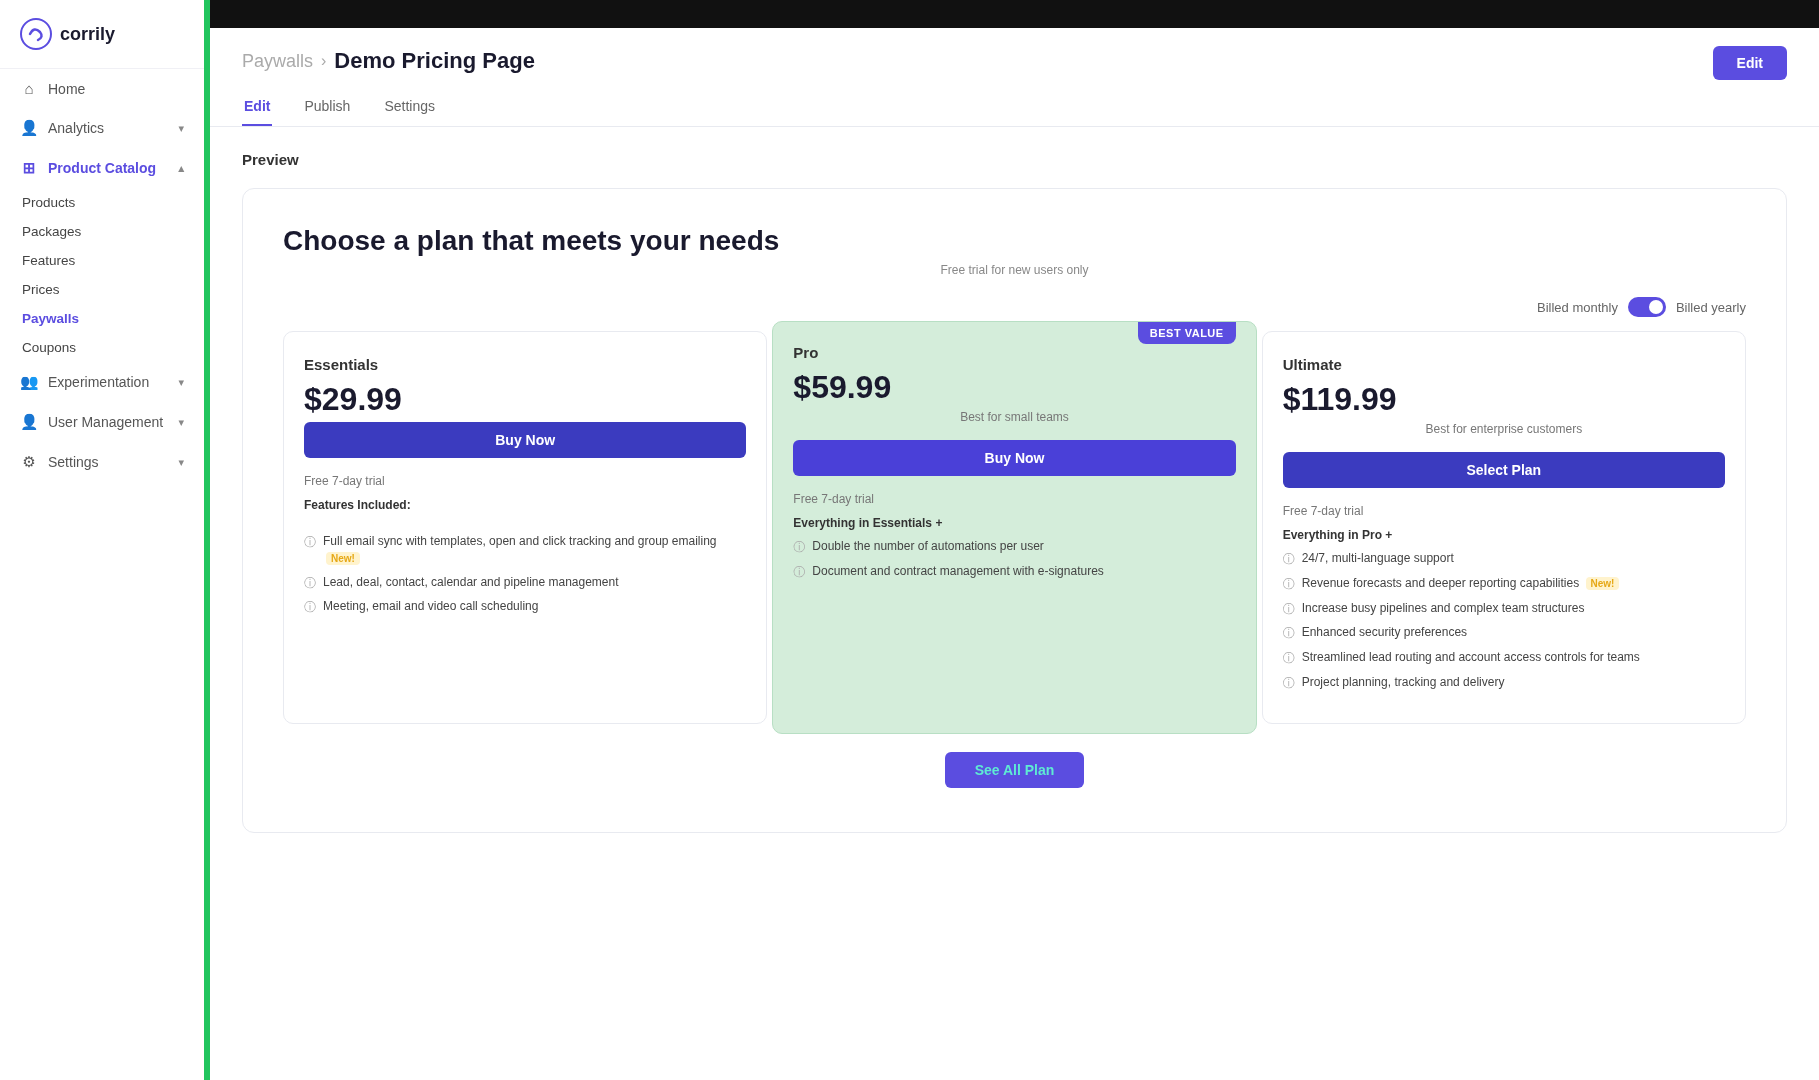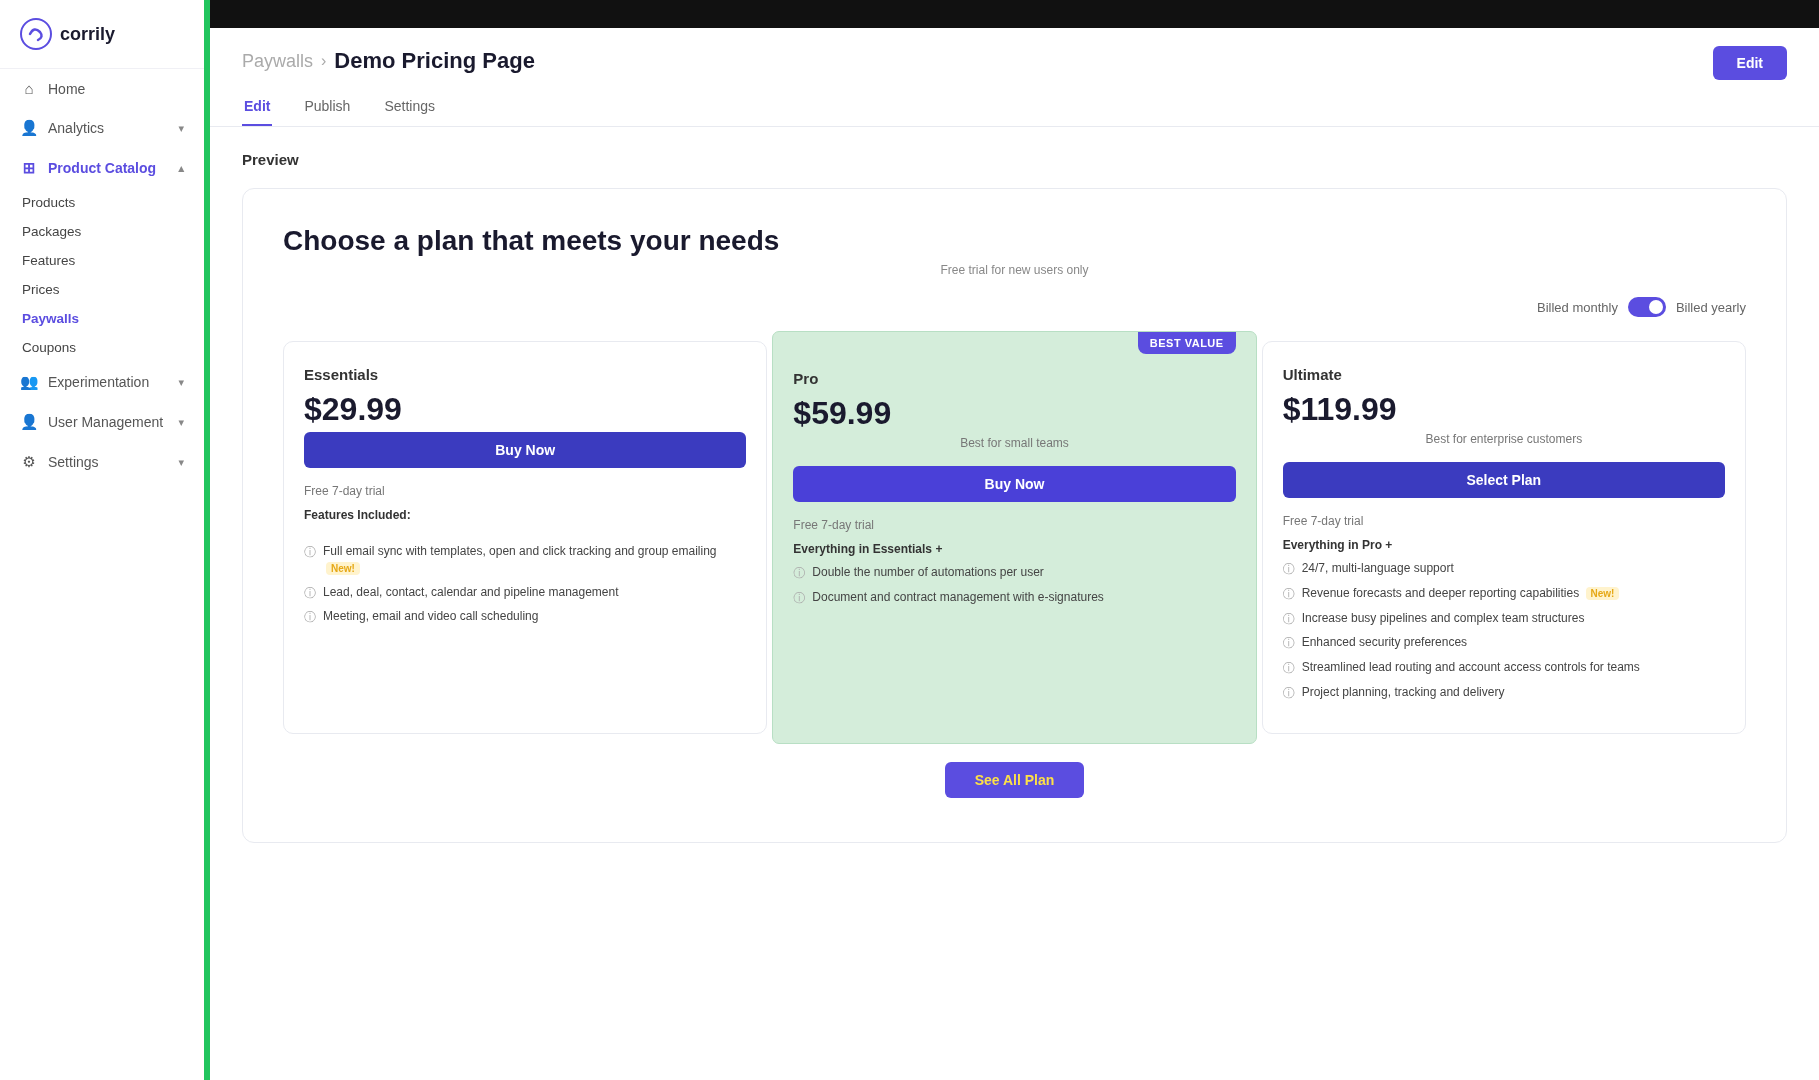--- a/index.html
+++ b/index.html
@@ -137,21 +137,21 @@
       text-align: center;
       font-size: 12px;
       color: #888;
       margin-bottom: 20px;
     }
     .billing-toggle {
       display: flex;
       justify-content: flex-end;
       align-items: center;
       gap: 10px;
-      margin-bottom: 24px;
+      margin-bottom: 14px;
       font-size: 13px;
       color: #666;
     }
     .toggle-switch {
       width: 38px;
       height: 20px;
       background: #5b4de0;
       border-radius: 10px;
       position: relative;
       cursor: pointer;
@@ -178,23 +178,22 @@
       border: 1px solid #e8eaf0;
       border-radius: 10px;
       padding: 24px 20px;
       background: #fff;
       position: relative;
     }
     .plan-card.pro {
       background: #d4edda;
       border-color: #b8dfc4;
       margin: -10px 5px;
-      padding-top: 38px;
+      padding-top: 22px;
       z-index: 2;
-      border-radius: 7px;
     }
     .best-value-badge {
       position: absolute;
       top: 0;
       right: 20px;
       background: #5b4de0;
       color: #fff;
       font-size: 11px;
       font-weight: 700;
       padding: 5px 12px;
@@ -269,21 +268,21 @@
     .everything-in {
       font-size: 12px;
       font-weight: 700;
       color: #333;
       margin-bottom: 8px;
     }
     .see-all-btn {
       display: block;
       margin: 28px auto 8px;
       background: #5b4de0;
-      color: #fde047;
+      color: #5eead4;
       border: none;
       border-radius: 6px;
       padding: 10px 30px;
       font-size: 14px;
       font-weight: 600;
       cursor: pointer;
     }
 
     .header-row {
       display: flex;

